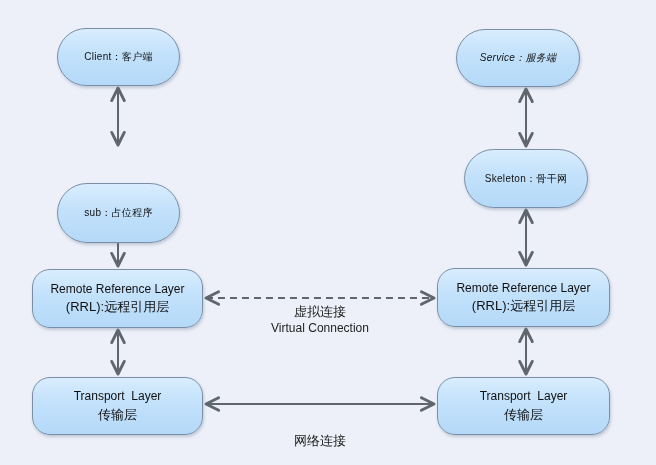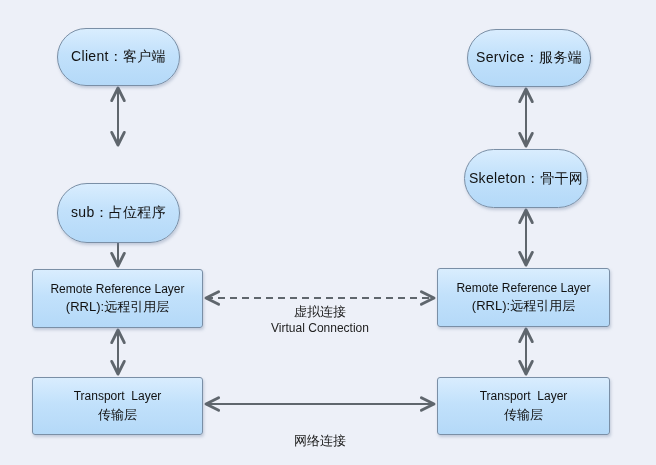--- a/index.html
+++ b/index.html
@@ -28,23 +28,23 @@
     border: 1px solid #7a8fa6;
     display: flex;
     flex-direction: column;
     align-items: center;
     justify-content: center;
     text-align: center;
     color: #111111;
     box-shadow: 1px 2px 3px rgba(110, 130, 160, 0.35);
   }
   .pill { border-radius: 30px; }
-  .rect { border-radius: 3px; }
+  .rect { border-radius: 18px; }
   .node .single {
-    font-size: 14px;
+    font-size: 10px;
     letter-spacing: 0.3px;
     white-space: pre-wrap;
   }
   .node .line1 {
     display: block;
     font-size: 12px;
     line-height: 1.45;
     white-space: pre-wrap;
   }
   .node .line2 {
@@ -99,21 +99,21 @@
   <div class="node rect" style="left:32px; top:269px; width:171px; height:59px;">
     <span class="line1">Remote Reference Layer</span>
     <span class="line2">(RRL):远程引用层</span>
   </div>
 
   <div class="node rect" style="left:32px; top:377px; width:171px; height:58px;">
     <span class="line1">Transport  Layer</span>
     <span class="line2">传输层</span>
   </div>
 
-  <div class="node pill" style="left:467px; top:29px; width:124px; height:58px;">
+  <div class="node pill" style="left:456px; top:29px; width:124px; height:58px;font-style:italic;">
     <span class="single">Service：服务端</span>
   </div>
 
   <div class="node pill" style="left:464px; top:149px; width:124px; height:59px;text-align:center;">
     <span class="single">Skeleton：骨干网</span>
   </div>
 
   <div class="node rect" style="left:437px; top:268px; width:173px; height:59px;">
     <span class="line1">Remote Reference Layer</span>
     <span class="line2">(RRL):远程引用层</span>

